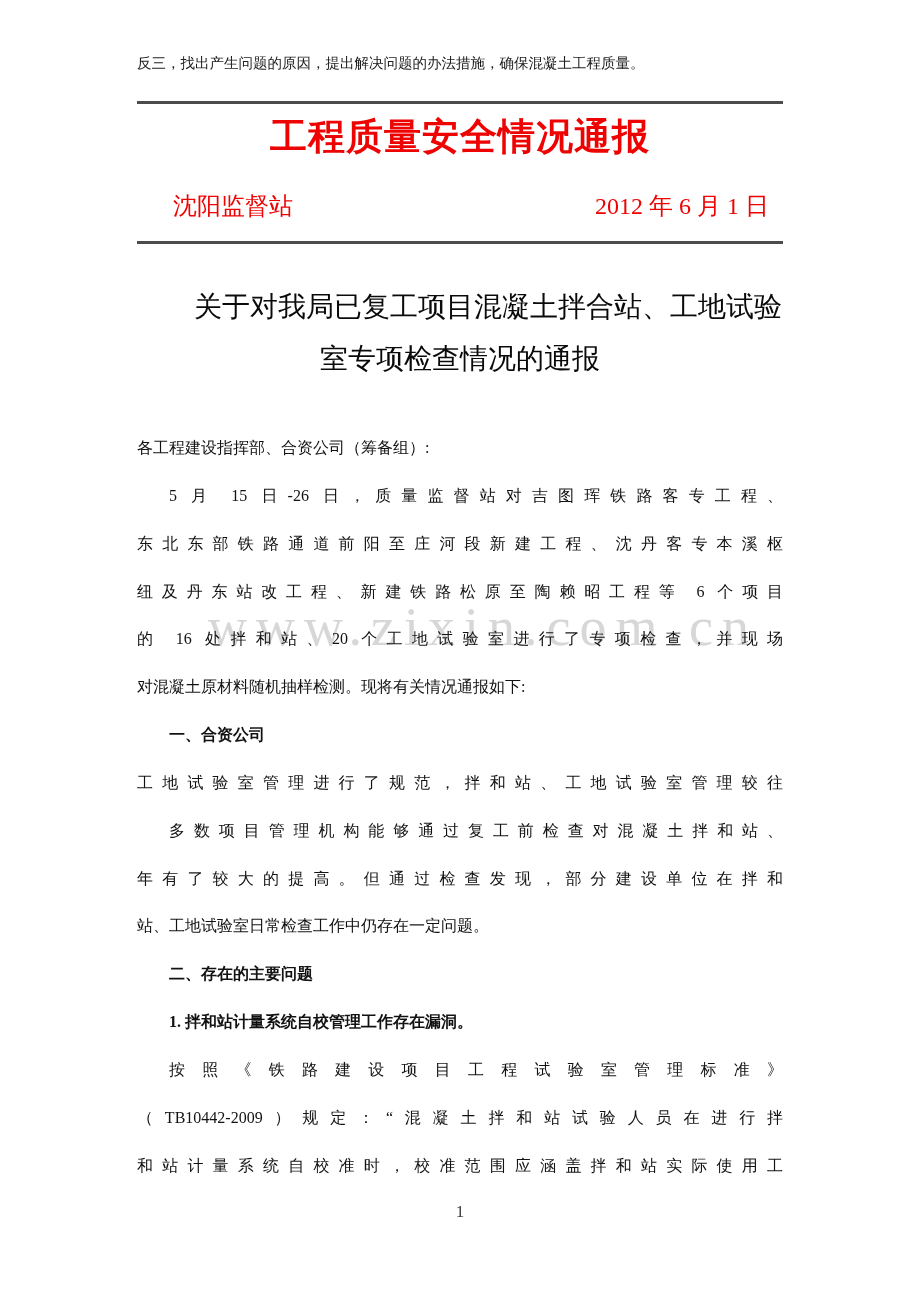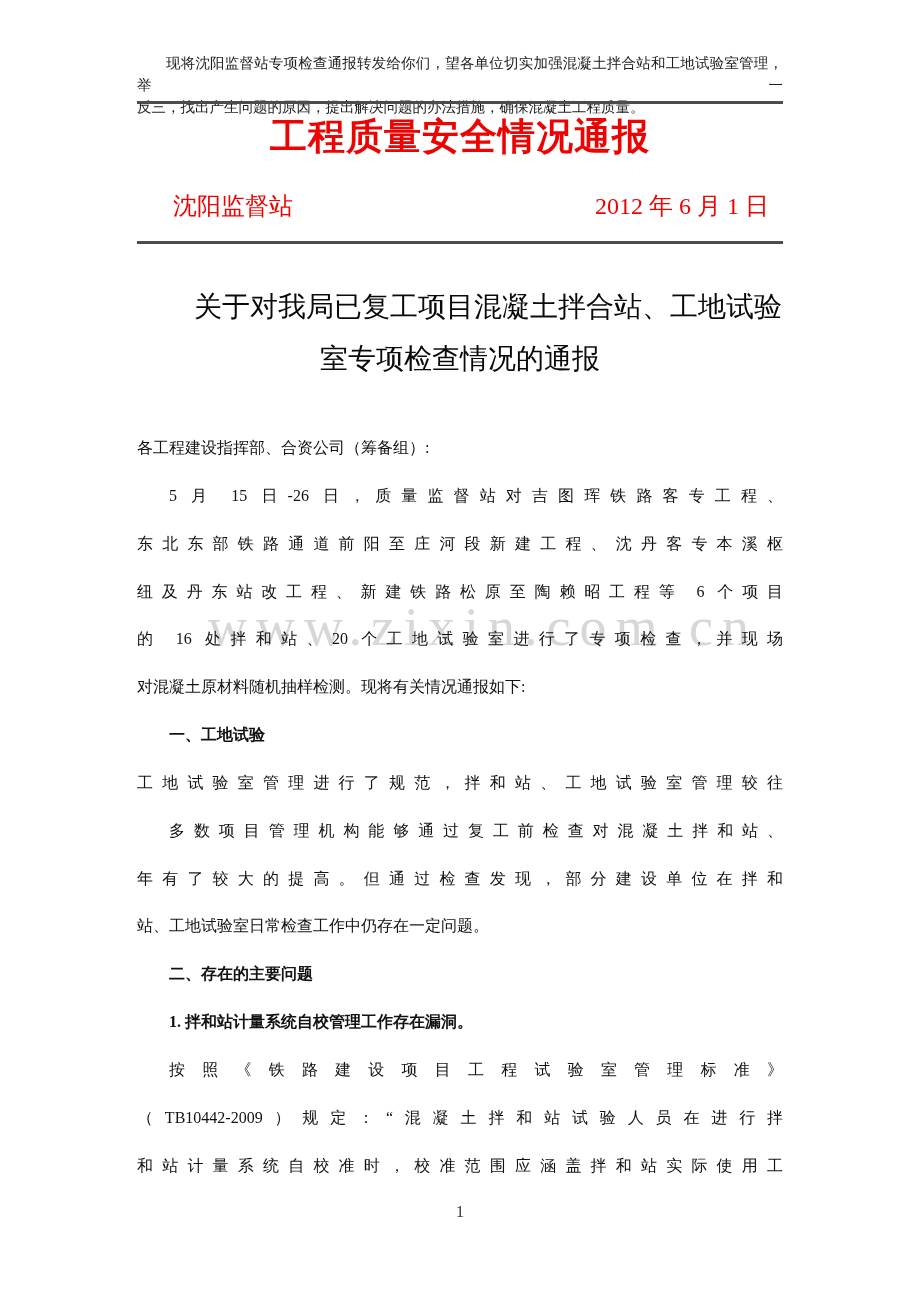--- a/index.html
+++ b/index.html
@@ -58,21 +58,20 @@
   }
 </style>
 </head>
 <body>
 
 <div class="page">
 
   <div class="watermark">www.zixin.com.cn</div>
 
   <div class="preamble">
-      <div class="line i j">现将沈阳监督站专项检查通报转发给你们，望各单位切实加强混凝土拌合站和工地试验室管理，举一</div>
       <div class="line">反三，找出产生问题的原因，提出解决问题的办法措施，确保混凝土工程质量。</div>
     </div>
 
   <div class="rule rule-1"></div>
 
   <div class="masthead-title" style="color: rgb(238, 3, 3);">工程质量安全情况通报</div>
 
   <div class="masthead-row" style="color: rgb(238, 3, 3); margin-left: 36px;">
     <span>沈阳监督站</span>
     <span>2012 年 6 月 1 日</span>
@@ -85,21 +84,21 @@
     <div class="l2">室专项检查情况的通报</div>
   </div>
 
   <div class="body-text">
       <div class="line">各工程建设指挥部、合资公司（筹备组）:</div>
       <div class="line i j">5 月 15 日-26 日，质量监督站对吉图珲铁路客专工程、</div>
       <div class="line j">东北东部铁路通道前阳至庄河段新建工程、沈丹客专本溪枢</div>
       <div class="line j">纽及丹东站改工程、新建铁路松原至陶赖昭工程等 6 个项目</div>
       <div class="line j">的 16 处拌和站、20 个工地试验室进行了专项检查，并现场</div>
       <div class="line">对混凝土原材料随机抽样检测。现将有关情况通报如下:</div>
-      <div class="line b i">一、工地试验</div>
+      <div class="line b i">一、合资公司</div>
       <div class="line j">工地试验室管理进行了规范，拌和站、工地试验室管理较往</div>
       <div class="line i j">多数项目管理机构能够通过复工前检查对混凝土拌和站、</div>
       <div class="line j">年有了较大的提高。但通过检查发现，部分建设单位在拌和</div>
       <div class="line">站、工地试验室日常检查工作中仍存在一定问题。</div>
       <div class="line b i">二、存在的主要问题</div>
       <div class="line b i">1. 拌和站计量系统自校管理工作存在漏洞。</div>
       <div class="line i j">按照《铁路建设项目工程试验室管理标准》</div>
       <div class="line j">（TB10442-2009）规定：“混凝土拌和站试验人员在进行拌</div>
       <div class="line j">和站计量系统自校准时，校准范围应涵盖拌和站实际使用工</div>
     </div>

